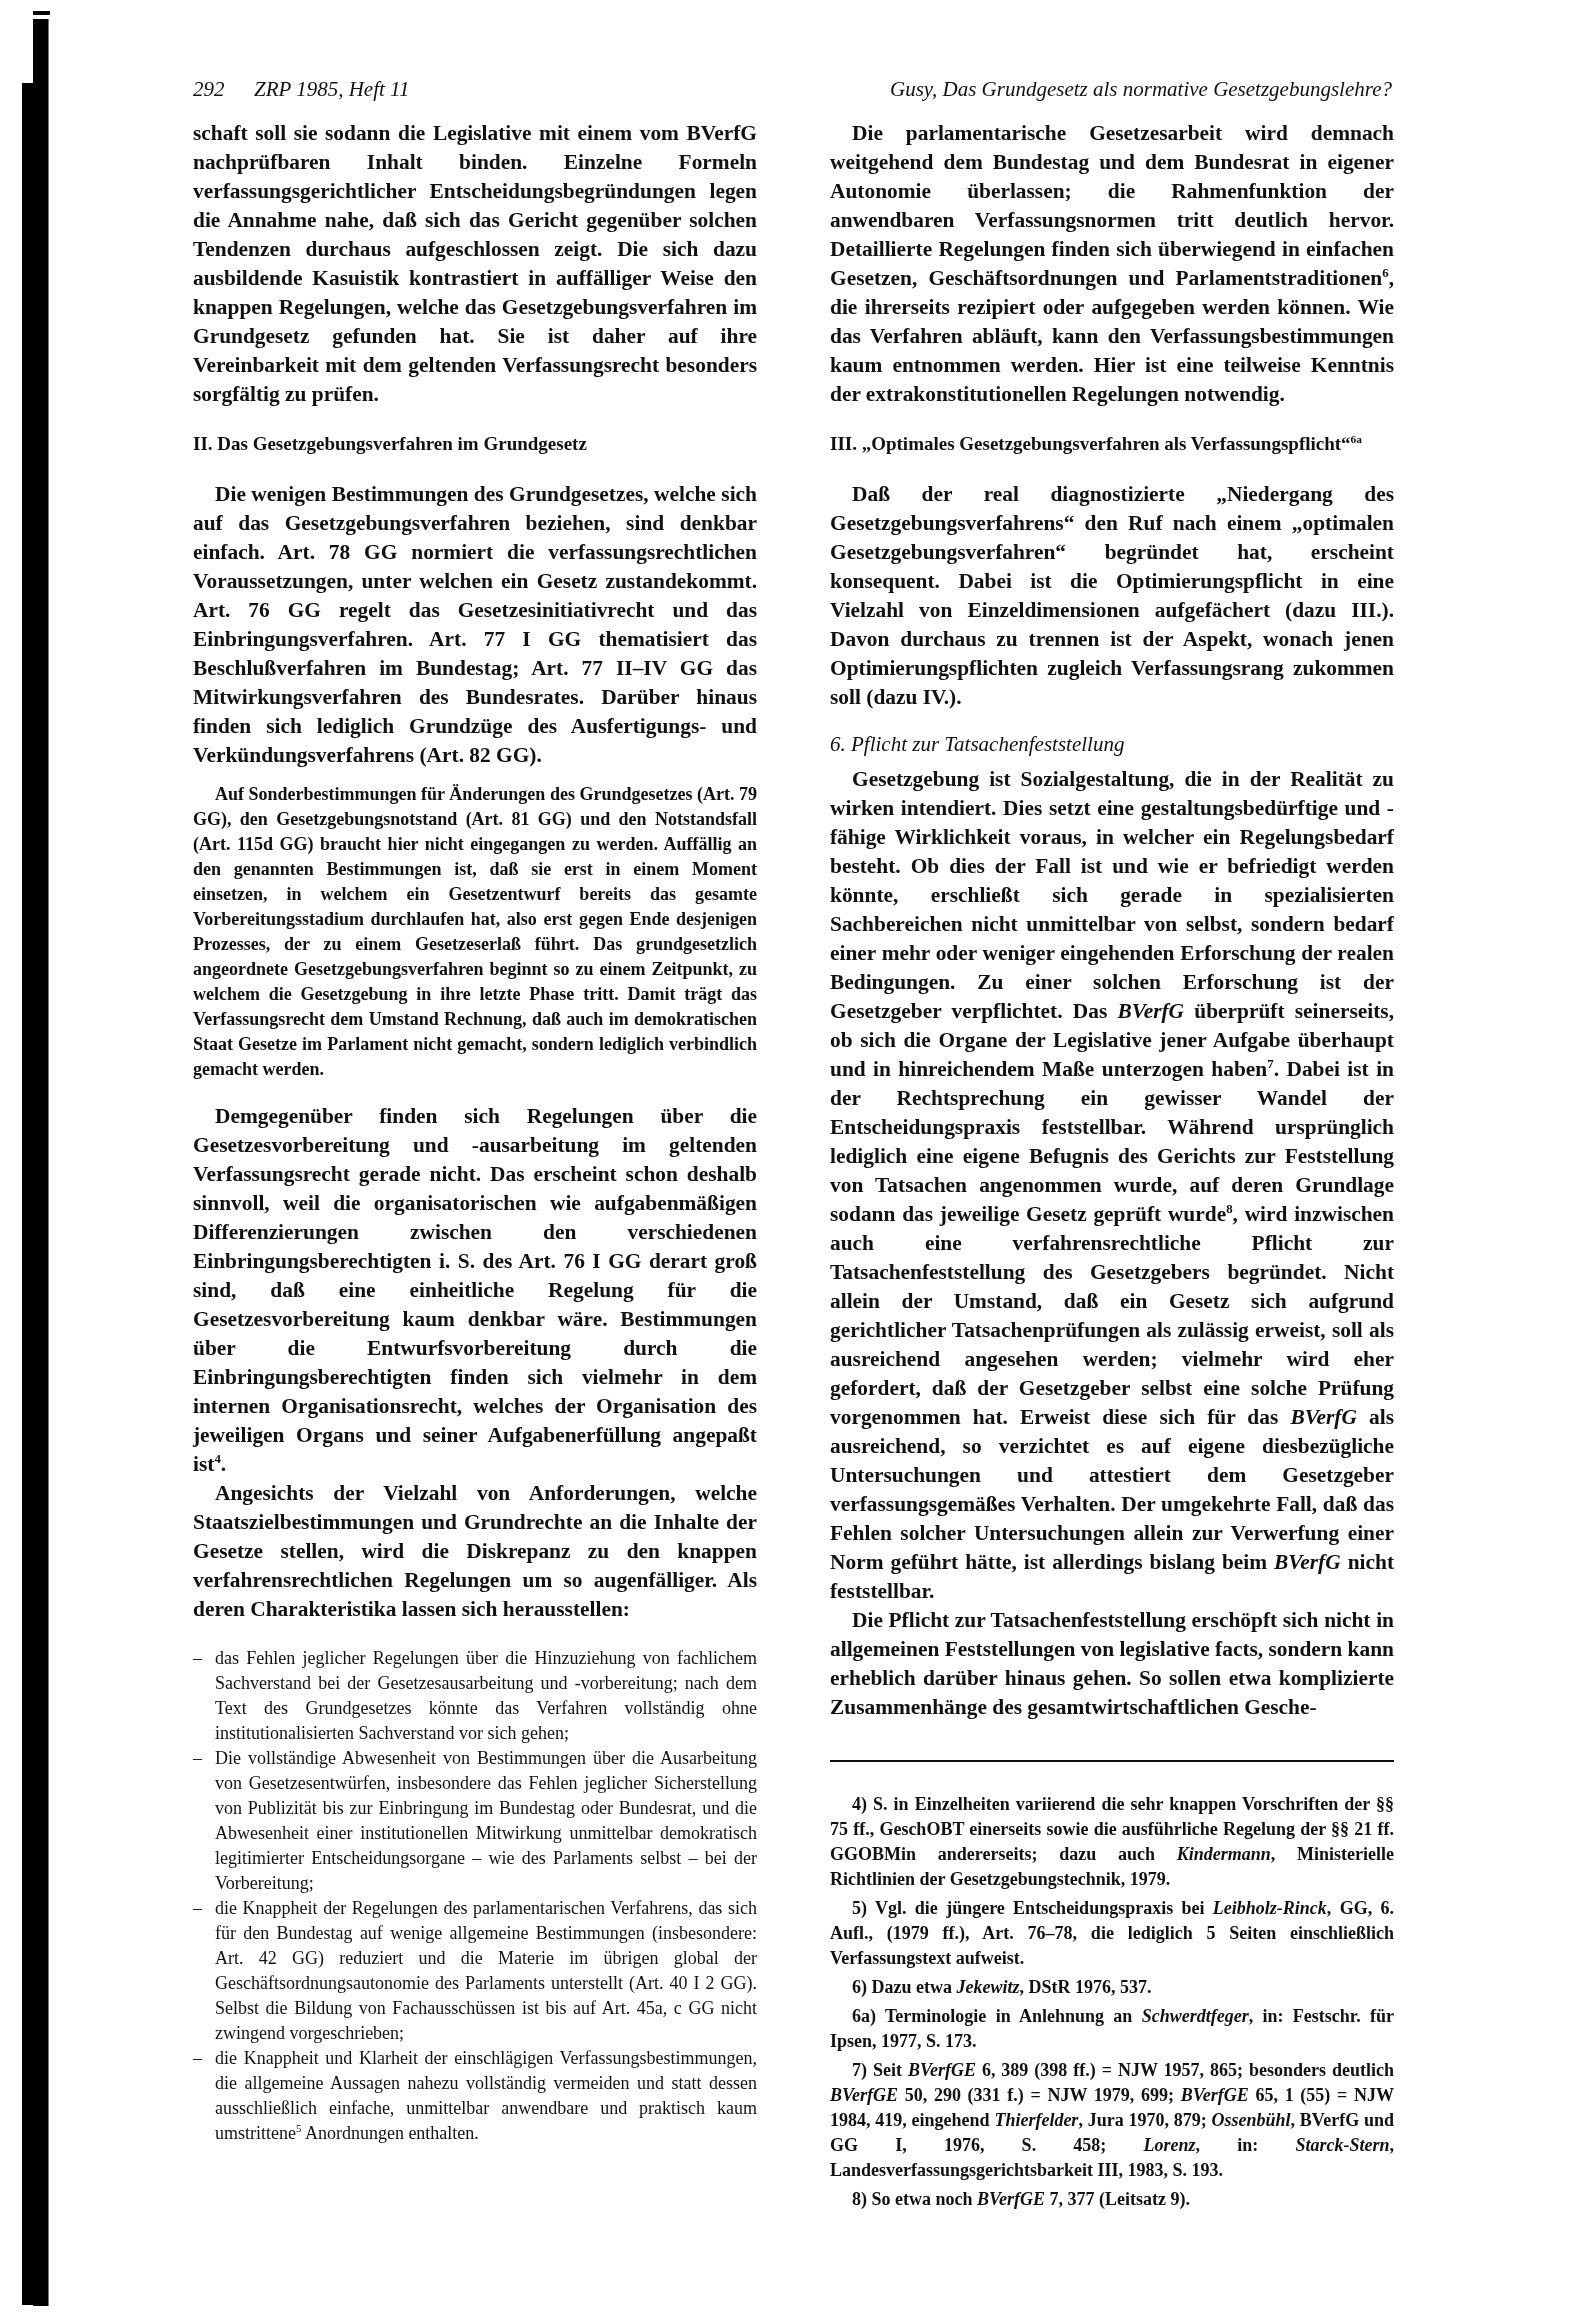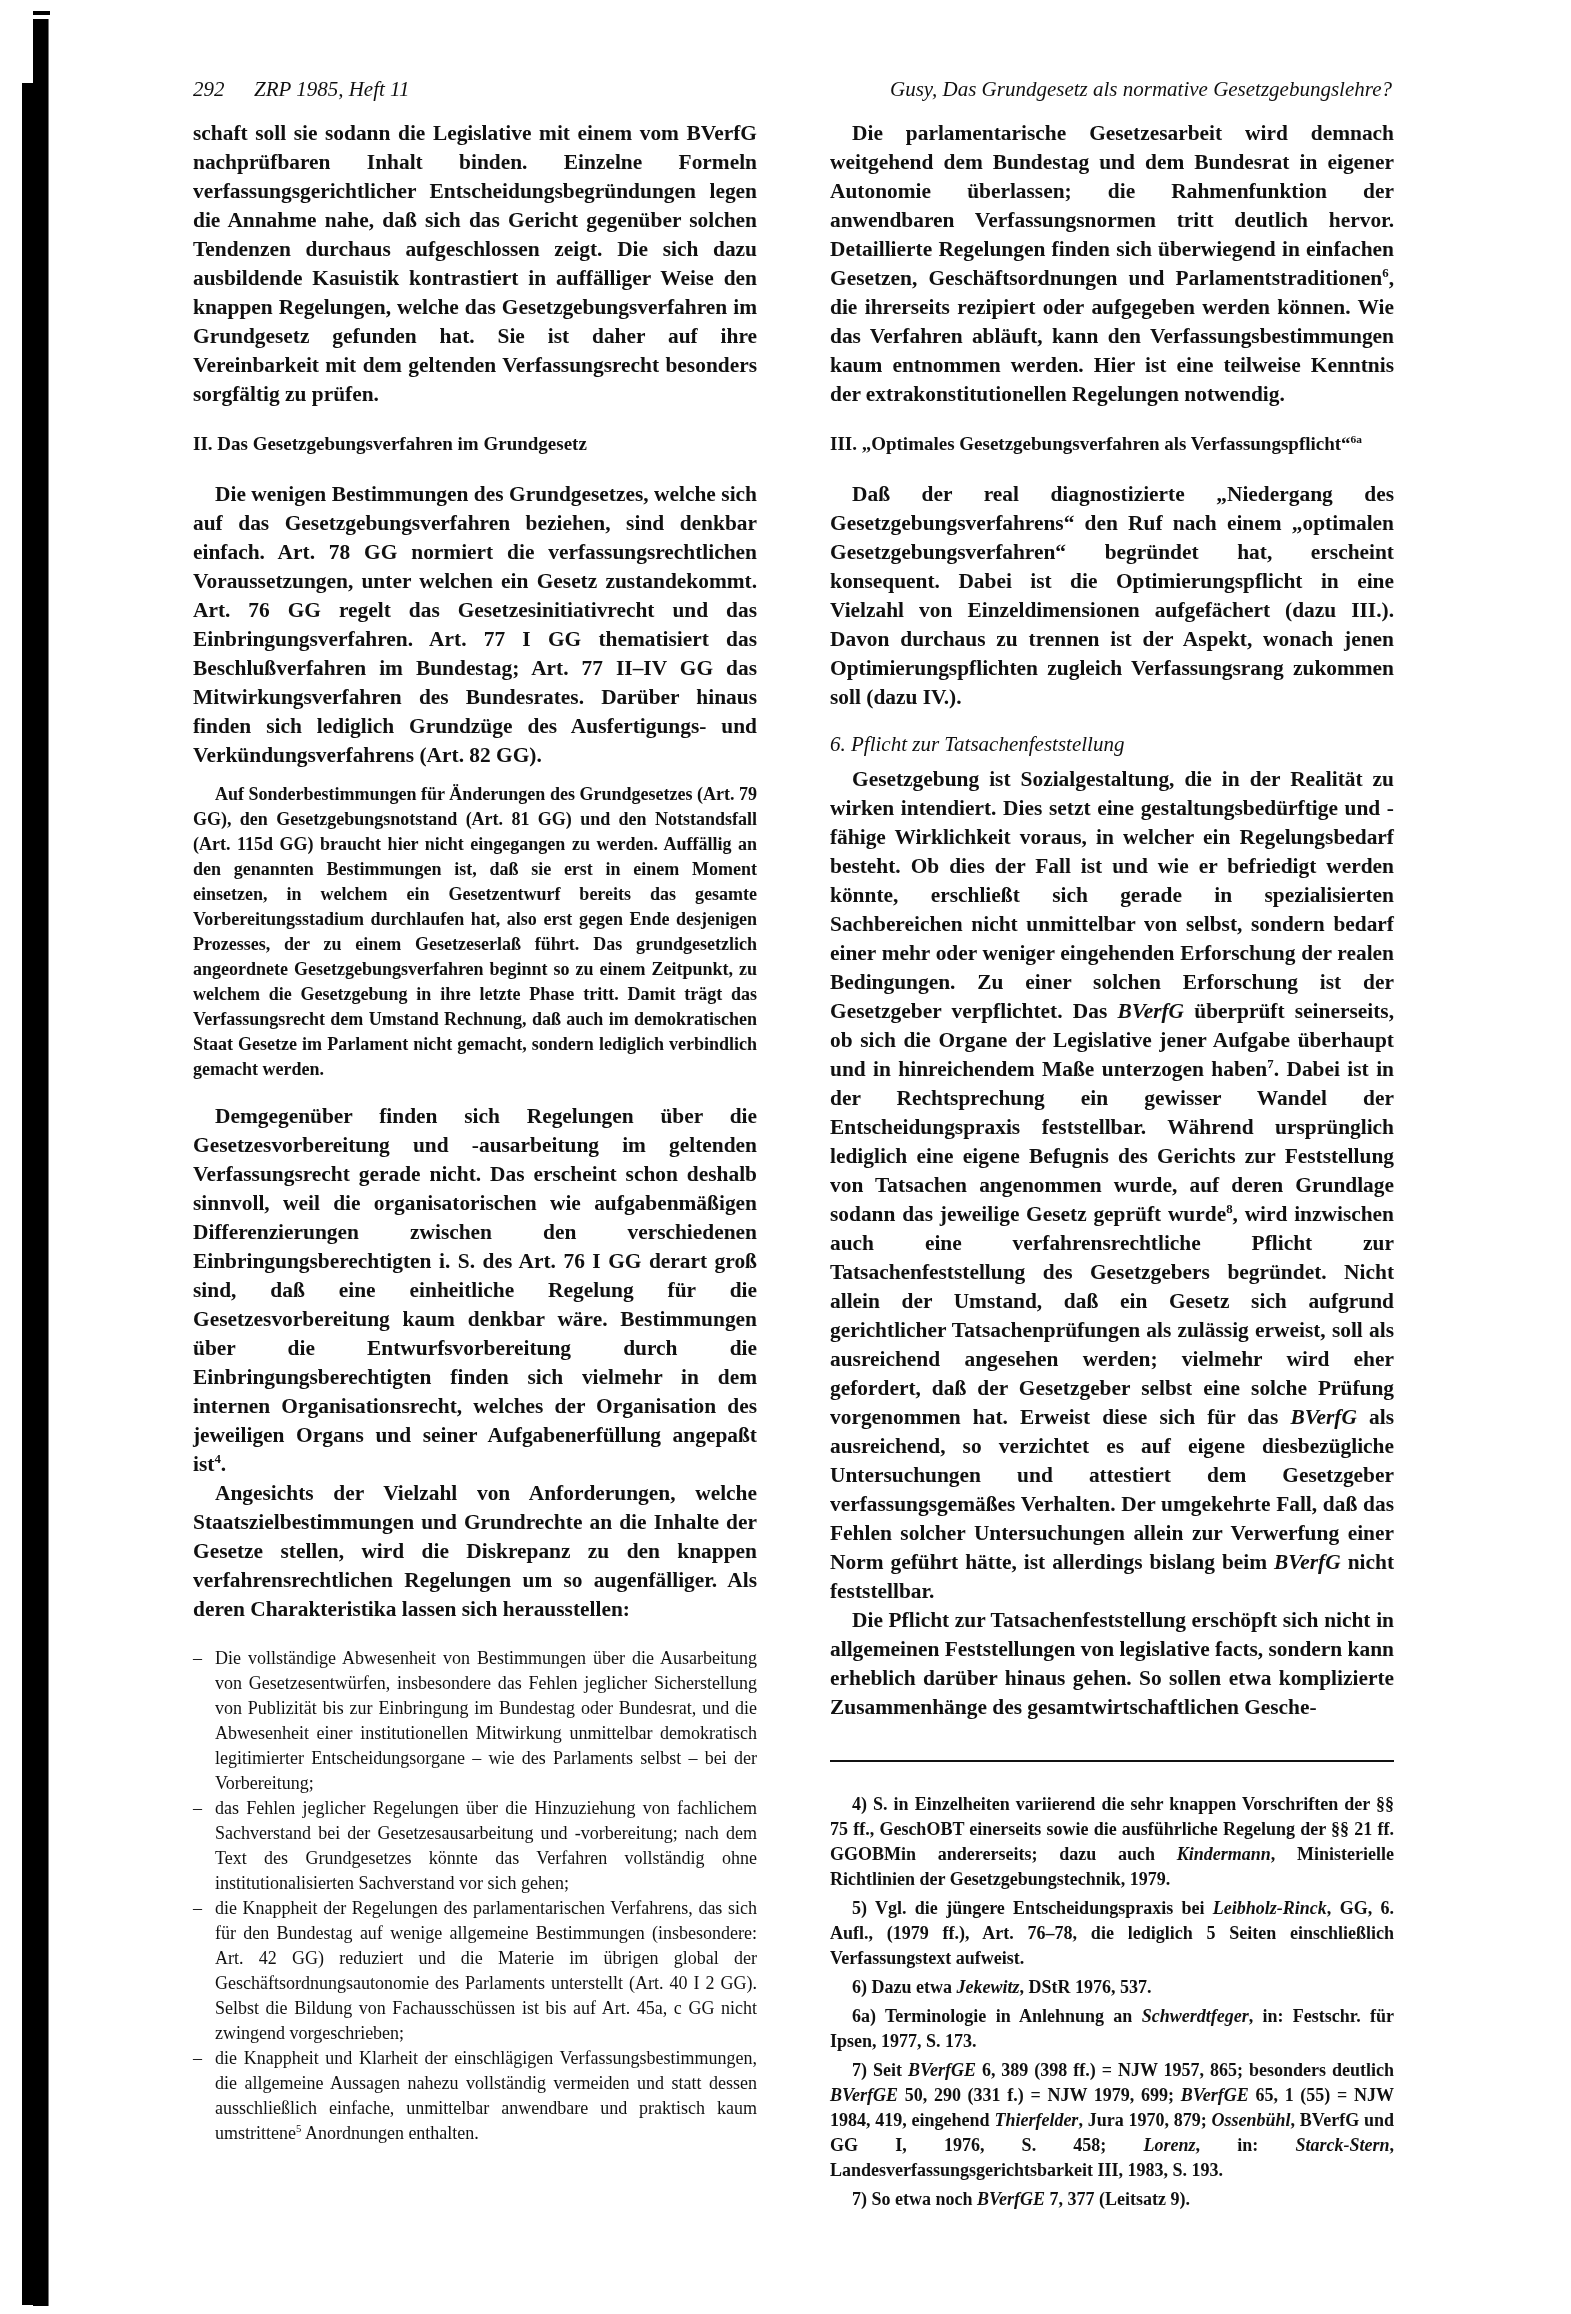--- a/index.html
+++ b/index.html
@@ -69,22 +69,22 @@
 
   <div class="small gap-s">
     <p class="indent">Auf Sonderbestimmungen für Änderungen des Grundgesetzes (Art. 79 GG), den Gesetzgebungsnotstand (Art. 81 GG) und den Notstandsfall (Art. 115d GG) braucht hier nicht eingegangen zu werden. Auffällig an den genannten Bestimmungen ist, daß sie erst in einem Moment einsetzen, in welchem ein Gesetzentwurf bereits das gesamte Vorbereitungsstadium durchlaufen hat, also erst gegen Ende desjenigen Prozesses, der zu einem Gesetzeserlaß führt. Das grundgesetzlich angeordnete Gesetzgebungsverfahren beginnt so zu einem Zeitpunkt, zu welchem die Gesetzgebung in ihre letzte Phase tritt. Damit trägt das Verfassungsrecht dem Umstand Rechnung, daß auch im demokratischen Staat Gesetze im Parlament nicht gemacht, sondern lediglich verbindlich gemacht werden.</p>
   </div>
 
   <p class="indent gap-m"><span>Demgegenüber finden sich Regelungen über die Gesetzesvorbereitung und -ausarbeitung im geltenden Verfassungsrecht gerade nicht. Das erscheint schon deshalb sinnvoll, weil die organisatorischen wie aufgabenmäßigen Differenzierungen zwischen den verschiedenen Einbringungsberechtigten i. S. des Art. 76 I GG derart groß sind, daß eine einheitliche Regelung für die Gesetzesvorbereitung kaum denkbar wäre. Bestimmungen über die Entwurfsvorbereitung durch die Einbringungsberechtigten finden sich vielmehr in dem internen Organisationsrecht, welches der Organisation des jeweiligen Organs und seiner Aufgabenerfüllung angepaßt ist</span><sup>4</sup><span>.</span></p>
 
   <p class="indent">Angesichts der Vielzahl von Anforderungen, welche Staatszielbestimmungen und Grundrechte an die Inhalte der Gesetze stellen, wird die Diskrepanz zu den knappen verfahrensrechtlichen Regelungen um so augenfälliger. Als deren Charakteristika lassen sich herausstellen:</p>
 
   <ul class="dash">
+    <li>das Fehlen jeglicher Regelungen über die Hinzuziehung von fachlichem Sachverstand bei der Gesetzesausarbeitung und -vorbereitung; nach dem Text des Grundgesetzes könnte das Verfahren vollständig ohne institutionalisierten Sachverstand vor sich gehen;</li>
     <li>Die vollständige Abwesenheit von Bestimmungen über die Ausarbeitung von Gesetzesentwürfen, insbesondere das Fehlen jeglicher Sicherstellung von Publizität bis zur Einbringung im Bundestag oder Bundesrat, und die Abwesenheit einer institutionellen Mitwirkung unmittelbar demokratisch legitimierter Entscheidungsorgane – wie des Parlaments selbst – bei der Vorbereitung;</li>
-    <li>das Fehlen jeglicher Regelungen über die Hinzuziehung von fachlichem Sachverstand bei der Gesetzesausarbeitung und -vorbereitung; nach dem Text des Grundgesetzes könnte das Verfahren vollständig ohne institutionalisierten Sachverstand vor sich gehen;</li>
     <li>die Knappheit der Regelungen des parlamentarischen Verfahrens, das sich für den Bundestag auf wenige allgemeine Bestimmungen (insbesondere: Art. 42 GG) reduziert und die Materie im übrigen global der Geschäftsordnungsautonomie des Parlaments unterstellt (Art. 40 I 2 GG). Selbst die Bildung von Fachausschüssen ist bis auf Art. 45a, c GG nicht zwingend vorgeschrieben;</li>
     <li><span>die Knappheit und Klarheit der einschlägigen Verfassungsbestimmungen, die allgemeine Aussagen nahezu vollständig vermeiden und statt dessen ausschließlich einfache, unmittelbar anwendbare und praktisch kaum umstrittene</span><sup>5</sup><span> Anordnungen enthalten.</span></li>
   </ul>
 </div>
 
 <div class="col col-right">
   <p class="indent"><span>Die parlamentarische Gesetzesarbeit wird demnach weitgehend dem Bundestag und dem Bundesrat in eigener Autonomie überlassen; die Rahmenfunktion der anwendbaren Verfassungsnormen tritt deutlich hervor. Detaillierte Regelungen finden sich überwiegend in einfachen Gesetzen, Geschäftsordnungen und Parlamentstraditionen</span><sup>6</sup><span>, die ihrerseits rezipiert oder aufgegeben werden können. Wie das Verfahren abläuft, kann den Verfassungsbestimmungen kaum entnommen werden. Hier ist eine teilweise Kenntnis der extrakonstitutionellen Regelungen notwendig.</span></p>
 
   <h2><span>III. „Optimales Gesetzgebungsverfahren als Verfassungspflicht“</span><sup>6a</sup></h2>
 
@@ -97,16 +97,16 @@
   <p class="indent">Die Pflicht zur Tatsachenfeststellung erschöpft sich nicht in allgemeinen Feststellungen von legislative facts, sondern kann erheblich darüber hinaus gehen. So sollen etwa komplizierte Zusammenhänge des gesamtwirtschaftlichen Gesche-</p>
 
   <div class="footnote-rule"></div>
 
   <div class="footnotes">
     <p><span>4) S. in Einzelheiten variierend die sehr knappen Vorschriften der §§ 75 ff., GeschOBT einerseits sowie die ausführliche Regelung der §§ 21 ff. GGOBMin andererseits; dazu auch </span><i>Kindermann</i><span>, Ministerielle Richtlinien der Gesetzgebungstechnik, 1979.</span></p>
     <p><span>5) Vgl. die jüngere Entscheidungspraxis bei </span><i>Leibholz-Rinck</i><span>, GG, 6. Aufl., (1979 ff.), Art. 76–78, die lediglich 5 Seiten einschließlich Verfassungstext aufweist.</span></p>
     <p><span>6) Dazu etwa </span><i>Jekewitz</i><span>, DStR 1976, 537.</span></p>
     <p><span>6a) Terminologie in Anlehnung an </span><i>Schwerdtfeger</i><span>, in: Festschr. für Ipsen, 1977, S. 173.</span></p>
     <p><span>7) Seit </span><i>BVerfGE</i><span> 6, 389 (398 ff.) = NJW 1957, 865; besonders deutlich </span><i>BVerfGE</i><span> 50, 290 (331 f.) = NJW 1979, 699; </span><i>BVerfGE</i><span> 65, 1 (55) = NJW 1984, 419, eingehend </span><i>Thierfelder</i><span>, Jura 1970, 879; </span><i>Ossenbühl</i><span>, BVerfG und GG I, 1976, S. 458; </span><i>Lorenz</i><span>, in: </span><i>Starck-Stern</i><span>, Landesverfassungsgerichtsbarkeit III, 1983, S. 193.</span></p>
-    <p><span>7) So etwa noch </span><i>BVerfGE</i><span> 7, 377 (Leitsatz 9).</span></p>
+    <p><span>8) So etwa noch </span><i>BVerfGE</i><span> 7, 377 (Leitsatz 9).</span></p>
   </div>
 </div>
 
 
 </body></html>

